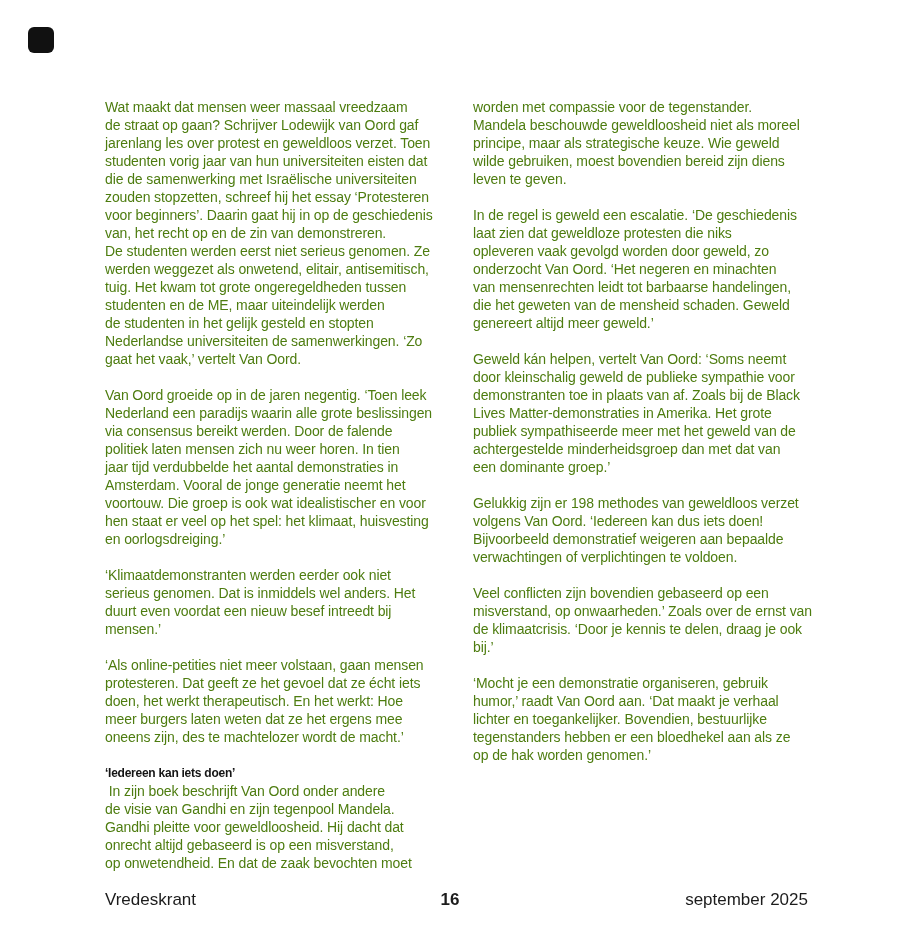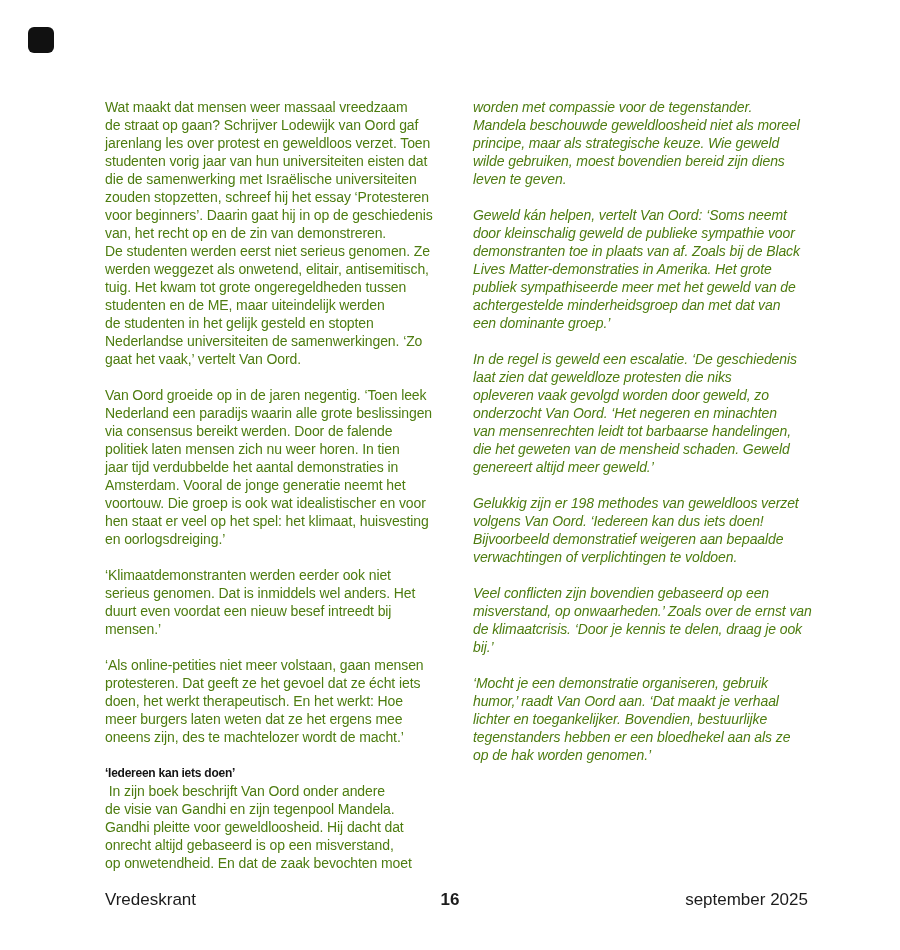--- a/index.html
+++ b/index.html
@@ -13,21 +13,21 @@
   }
   .logo-mark{
     position:absolute;left:28px;top:27px;
     width:26px;height:26px;border-radius:6px;
     background:#111111;
   }
   .col{
     position:absolute;top:98px;width:376px;
   }
   .col-left{left:105px;}
-  .col-right{left:473px;font-style:italic;}
+  .col-right{left:473px;}
   .col p{
     margin:0 0 18px 0;
     font-size:14px;line-height:18px;
     letter-spacing:-0.1px;
     white-space:pre-wrap;
     color:#4d7c0f;
   }
   .col h2{
     margin:0;
     font-size:12px;line-height:18px;
@@ -91,34 +91,34 @@
 onrecht altijd gebaseerd is op een misverstand,
 op onwetendheid. En dat de zaak bevochten moet</p>
   </div>
 
   <div class="col col-right">
     <p>worden met compassie voor de tegenstander.
 Mandela beschouwde geweldloosheid niet als moreel
 principe, maar als strategische keuze. Wie geweld
 wilde gebruiken, moest bovendien bereid zijn diens
 leven te geven.</p>
+    <p>In de regel is geweld een escalatie. ‘De geschiedenis
+laat zien dat geweldloze protesten die niks
+opleveren vaak gevolgd worden door geweld, zo
+onderzocht Van Oord. ‘Het negeren en minachten
+van mensenrechten leidt tot barbaarse handelingen,
+die het geweten van de mensheid schaden. Geweld
+genereert altijd meer geweld.’</p>
     <p>Geweld kán helpen, vertelt Van Oord: ‘Soms neemt
 door kleinschalig geweld de publieke sympathie voor
 demonstranten toe in plaats van af. Zoals bij de Black
 Lives Matter-demonstraties in Amerika. Het grote
 publiek sympathiseerde meer met het geweld van de
 achtergestelde minderheidsgroep dan met dat van
 een dominante groep.’</p>
-    <p>In de regel is geweld een escalatie. ‘De geschiedenis
-laat zien dat geweldloze protesten die niks
-opleveren vaak gevolgd worden door geweld, zo
-onderzocht Van Oord. ‘Het negeren en minachten
-van mensenrechten leidt tot barbaarse handelingen,
-die het geweten van de mensheid schaden. Geweld
-genereert altijd meer geweld.’</p>
     <p>Gelukkig zijn er 198 methodes van geweldloos verzet
 volgens Van Oord. ‘Iedereen kan dus iets doen!
 Bijvoorbeeld demonstratief weigeren aan bepaalde
 verwachtingen of verplichtingen te voldoen.</p>
     <p>Veel conflicten zijn bovendien gebaseerd op een
 misverstand, op onwaarheden.’ Zoals over de ernst van
 de klimaatcrisis. ‘Door je kennis te delen, draag je ook
 bij.’</p>
     <p>‘Mocht je een demonstratie organiseren, gebruik
 humor,’ raadt Van Oord aan. ‘Dat maakt je verhaal

